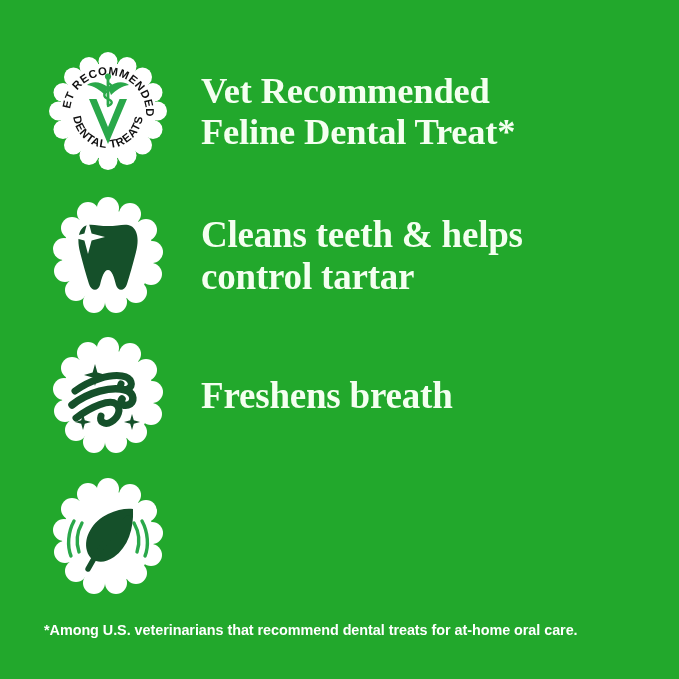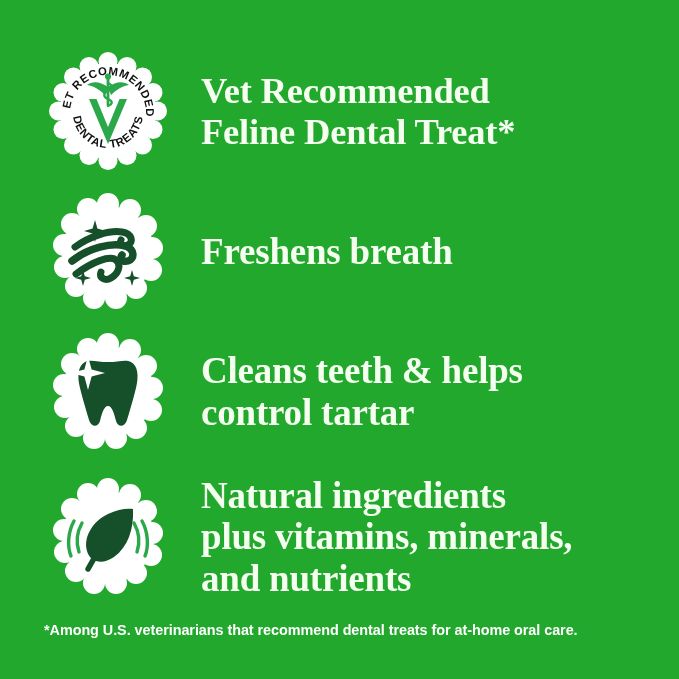--- a/index.html
+++ b/index.html
@@ -147,97 +147,97 @@
           <rect x="58.6" y="27" width="2.8" height="28" rx="1.3" fill="#2aa84a"></rect>
           <circle cx="60" cy="25.5" r="3.1" fill="#2aa84a"></circle>
 
           <path d="M 60,32 C 65,34 65,38 60,40 C 55,42 55,46 60,48 C 65,50 65,53 60,55" fill="none" stroke="#2aa84a" stroke-width="2.3" stroke-linecap="round"></path>
         </svg>
       </div>
       <div class="feature-text">Vet Recommended
 Feline Dental Treat*</div>
     </div>
 
-    <div class="feature-row row-3">
+    <div class="feature-row row-2">
       <div class="icon-wrap">
         <svg viewBox="0 0 120 120" xmlns="http://www.w3.org/2000/svg" aria-hidden="true">
           <g fill="#ffffff">
             <circle cx="60" cy="60" r="46"></circle>
             <g>
               <circle cx="60" cy="12" r="11"></circle>
               <circle cx="82" cy="18" r="11"></circle>
               <circle cx="98" cy="34" r="11"></circle>
               <circle cx="104" cy="56" r="11"></circle>
               <circle cx="103" cy="78" r="11"></circle>
               <circle cx="88" cy="96" r="11"></circle>
               <circle cx="68" cy="106" r="11"></circle>
               <circle cx="46" cy="106" r="11"></circle>
               <circle cx="28" cy="94" r="11"></circle>
               <circle cx="17" cy="75" r="11"></circle>
               <circle cx="16" cy="53" r="11"></circle>
               <circle cx="24" cy="32" r="11"></circle>
               <circle cx="40" cy="17" r="11"></circle>
             </g>
           </g>
-          <g fill="none" stroke="#15502a" stroke-linecap="round">
-
-            <path d="M 27,55 C 42,44 62,38 74,40 C 84,41.5 86,50 80,53 C 75.5,55.3 71,52 73,48" stroke-width="7"></path>
-
-            <path d="M 24,69 C 40,56 64,50 77,54 C 87,57 87,67 80,69 C 75,70.4 71.5,66.5 74,63" stroke-width="7.5"></path>
-
-            <path d="M 28,82 C 44,70 62,63 68,68 C 74,73 70,82 63,86 C 57,89.5 51,86 53,80" stroke-width="7"></path>
-          </g>
-
-          <path d="M 47,28 L 49.4,36.6 L 58,39 L 49.4,41.4 L 47,50 L 44.6,41.4 L 36,39 L 44.6,36.6 Z" fill="#15502a"></path>
-          <path d="M 35,78 L 36.8,84.2 L 43,86 L 36.8,87.8 L 35,94 L 33.2,87.8 L 27,86 L 33.2,84.2 Z" fill="#15502a"></path>
-          <path d="M 84,78 L 85.8,84.2 L 92,86 L 85.8,87.8 L 84,94 L 82.2,87.8 L 76,86 L 82.2,84.2 Z" fill="#15502a"></path>
-        </svg>
-      </div>
-      <div class="feature-text">Freshens breath</div>
-    </div>
-
-    <div class="feature-row row-2">
+
+          <path d="M 60,30
+                   C 70,30 78,27 83,30
+                   C 90,34 91,44 88,56
+                   C 85,68 82,78 79,88
+                   C 77,95 70,96 68,89
+                   C 66,81 64,74 60,74
+                   C 56,74 54,81 52,89
+                   C 50,96 43,95 41,88
+                   C 38,78 35,68 32,56
+                   C 29,44 30,34 37,30
+                   C 42,27 50,30 60,30 Z" fill="#15502a"></path>
+
+          <path d="M 40,24 L 43.6,37.4 L 57,41 L 43.6,44.6 L 40,58 L 36.4,44.6 L 23,41 L 36.4,37.4 Z" fill="#ffffff"></path>
+        </svg>
+      </div>
+      <div class="feature-text">Cleans teeth &amp; helps
+control tartar</div>
+    </div>
+
+    <div class="feature-row row-3">
       <div class="icon-wrap">
         <svg viewBox="0 0 120 120" xmlns="http://www.w3.org/2000/svg" aria-hidden="true">
           <g fill="#ffffff">
             <circle cx="60" cy="60" r="46"></circle>
             <g>
               <circle cx="60" cy="12" r="11"></circle>
               <circle cx="82" cy="18" r="11"></circle>
               <circle cx="98" cy="34" r="11"></circle>
               <circle cx="104" cy="56" r="11"></circle>
               <circle cx="103" cy="78" r="11"></circle>
               <circle cx="88" cy="96" r="11"></circle>
               <circle cx="68" cy="106" r="11"></circle>
               <circle cx="46" cy="106" r="11"></circle>
               <circle cx="28" cy="94" r="11"></circle>
               <circle cx="17" cy="75" r="11"></circle>
               <circle cx="16" cy="53" r="11"></circle>
               <circle cx="24" cy="32" r="11"></circle>
               <circle cx="40" cy="17" r="11"></circle>
             </g>
           </g>
-
-          <path d="M 60,30
-                   C 70,30 78,27 83,30
-                   C 90,34 91,44 88,56
-                   C 85,68 82,78 79,88
-                   C 77,95 70,96 68,89
-                   C 66,81 64,74 60,74
-                   C 56,74 54,81 52,89
-                   C 50,96 43,95 41,88
-                   C 38,78 35,68 32,56
-                   C 29,44 30,34 37,30
-                   C 42,27 50,30 60,30 Z" fill="#15502a"></path>
-
-          <path d="M 40,24 L 43.6,37.4 L 57,41 L 43.6,44.6 L 40,58 L 36.4,44.6 L 23,41 L 36.4,37.4 Z" fill="#ffffff"></path>
-        </svg>
-      </div>
-      <div class="feature-text">Cleans teeth &amp; helps
-control tartar</div>
+          <g fill="none" stroke="#15502a" stroke-linecap="round">
+
+            <path d="M 27,55 C 42,44 62,38 74,40 C 84,41.5 86,50 80,53 C 75.5,55.3 71,52 73,48" stroke-width="7"></path>
+
+            <path d="M 24,69 C 40,56 64,50 77,54 C 87,57 87,67 80,69 C 75,70.4 71.5,66.5 74,63" stroke-width="7.5"></path>
+
+            <path d="M 28,82 C 44,70 62,63 68,68 C 74,73 70,82 63,86 C 57,89.5 51,86 53,80" stroke-width="7"></path>
+          </g>
+
+          <path d="M 47,28 L 49.4,36.6 L 58,39 L 49.4,41.4 L 47,50 L 44.6,41.4 L 36,39 L 44.6,36.6 Z" fill="#15502a"></path>
+          <path d="M 35,78 L 36.8,84.2 L 43,86 L 36.8,87.8 L 35,94 L 33.2,87.8 L 27,86 L 33.2,84.2 Z" fill="#15502a"></path>
+          <path d="M 84,78 L 85.8,84.2 L 92,86 L 85.8,87.8 L 84,94 L 82.2,87.8 L 76,86 L 82.2,84.2 Z" fill="#15502a"></path>
+        </svg>
+      </div>
+      <div class="feature-text">Freshens breath</div>
     </div>
 
     <div class="feature-row row-4">
       <div class="icon-wrap">
         <svg viewBox="0 0 120 120" xmlns="http://www.w3.org/2000/svg" aria-hidden="true">
           <g fill="#ffffff">
             <circle cx="60" cy="60" r="46"></circle>
             <g>
               <circle cx="60" cy="12" r="11"></circle>
               <circle cx="82" cy="18" r="11"></circle>
@@ -265,22 +265,19 @@
 
           <g fill="none" stroke="#2aa84a" stroke-width="3.4" stroke-linecap="round">
             <path d="M 34,46 C 29,55 28,66 31,75"></path>
             <path d="M 26,44 C 20,55 19,69 23,79"></path>
 
             <path d="M 86,46 C 91,55 92,66 89,75"></path>
             <path d="M 94,44 C 100,55 101,69 97,79"></path>
           </g>
         </svg>
       </div>
-      <div class="feature-text">Natural ingredients
-plus vitamins, minerals,
-and nutrients</div>
     </div>
 
   </div>
 
   <div class="footnote">*Among U.S. veterinarians that recommend dental treats for at-home oral care.</div>
 
 </div>
 
 </body></html>

